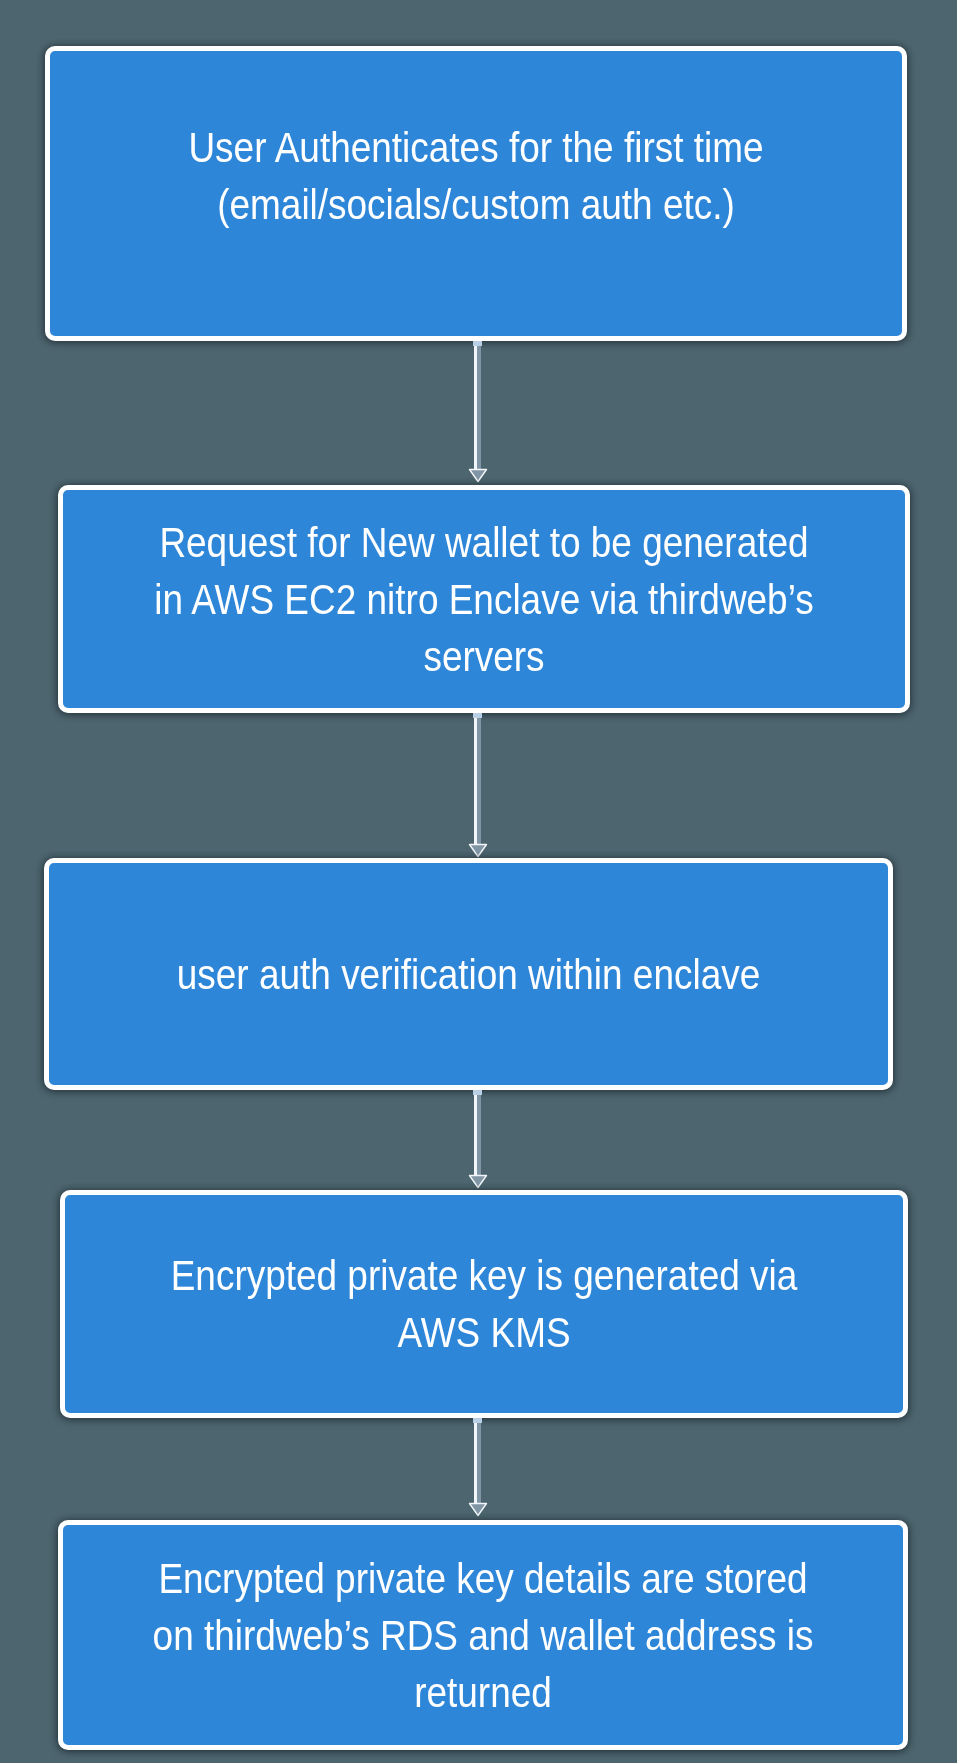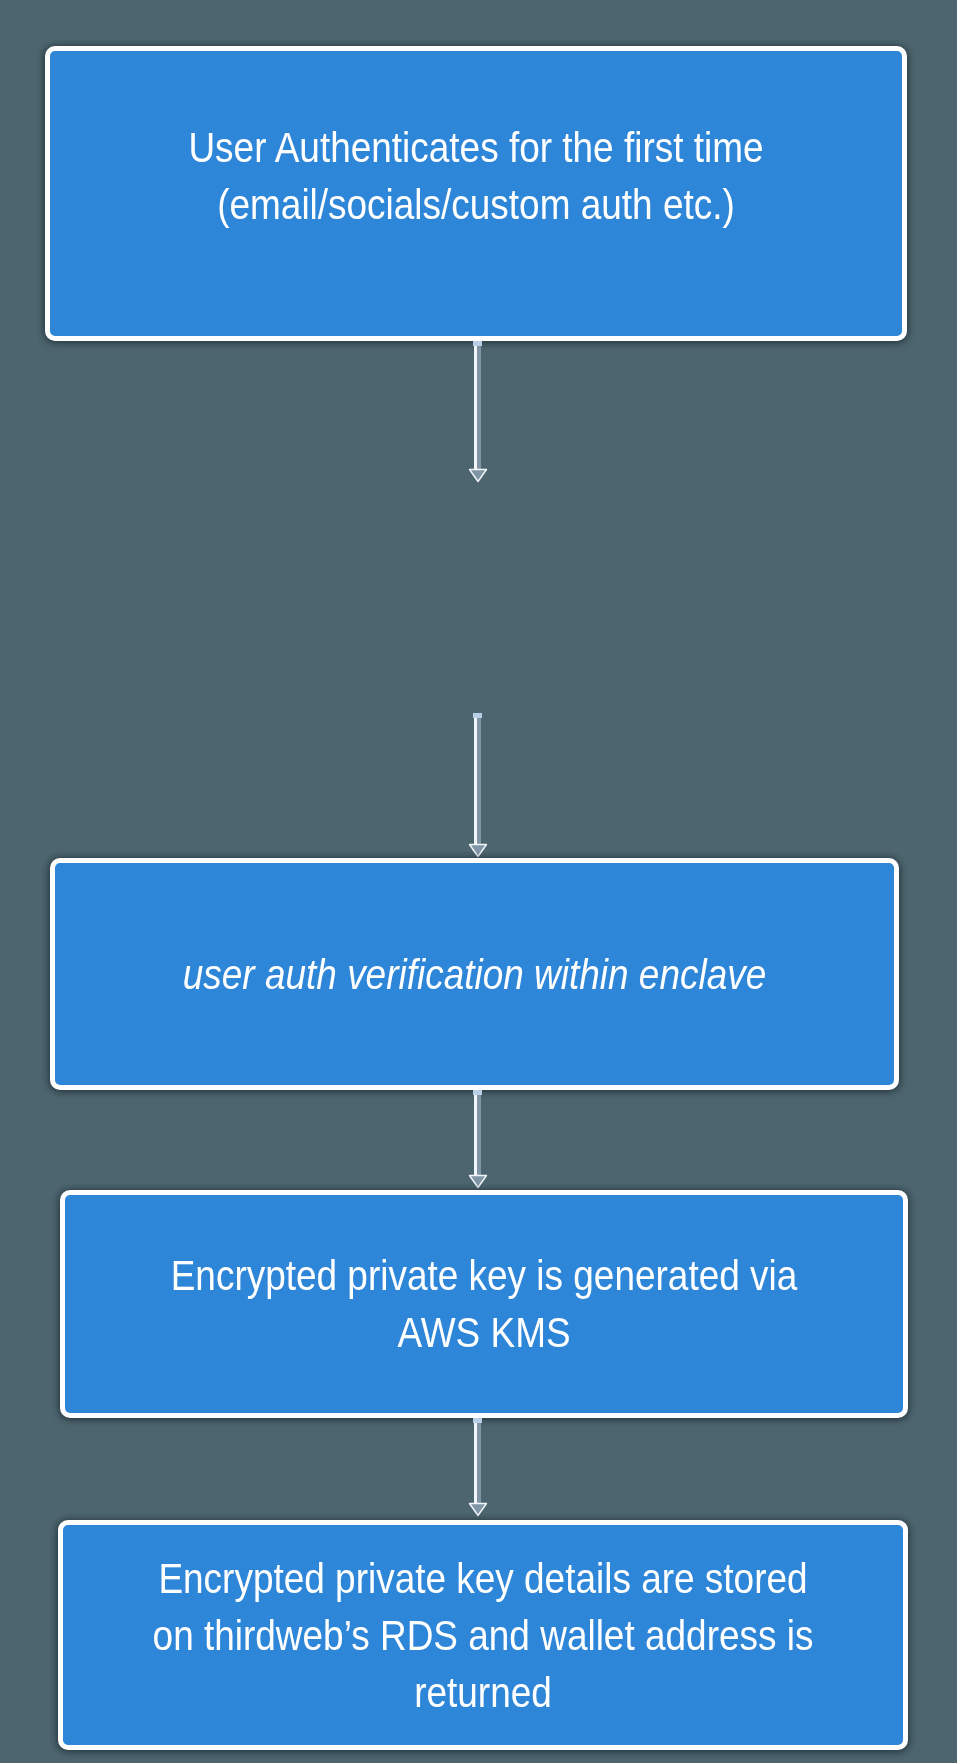--- a/index.html
+++ b/index.html
@@ -42,21 +42,21 @@
     font-size:42px;
     line-height:57px;
     transform:scaleX(0.88);
     transform-origin:50% 50%;
     white-space:nowrap;
   }
   
   .box-1{left:45px;  top:46px;   width:862px; height:295px;}
   .box-1 .box-text{padding-bottom:36px;}
   .box-2{left:58px;  top:485px;  width:852px; height:228px;}
-  .box-3{left:50px;  top:858px;  width:849px; height:232px;font-style:italic;}
+  .box-3{left:44px;  top:858px;  width:849px; height:232px;}
   .box-4{left:60px;  top:1190px; width:848px; height:228px;}
   .box-5{left:58px;  top:1520px; width:850px; height:230px;}
 
   .connector{
     position:absolute;
     width:20px;
     left:468px;
   }
   .c-1{top:341px;height:142px;}
   .c-2{top:713px;height:145px;}
@@ -106,20 +106,27 @@
   </div>
 
   <div class="connector c-1">
     <div class="connector-line"></div>
     <div class="connector-cap"></div>
     <svg class="arrow-head" viewBox="0 0 20 15">
       <polygon points="1.5,1.5 18.5,1.5 10,13.5"></polygon>
     </svg>
   </div>
 
+  <div class="flow-box box-2">
+    <div class="box-text">
+      <div>Request for New wallet to be generated</div>
+      <div>in AWS EC2 nitro Enclave via thirdweb’s</div>
+      <div>servers</div>
+    </div>
+  </div>
 
   <div class="connector c-2">
     <div class="connector-line"></div>
     <div class="connector-cap"></div>
     <svg class="arrow-head" viewBox="0 0 20 15">
       <polygon points="1.5,1.5 18.5,1.5 10,13.5"></polygon>
     </svg>
   </div>
 
   <div class="flow-box box-3">

